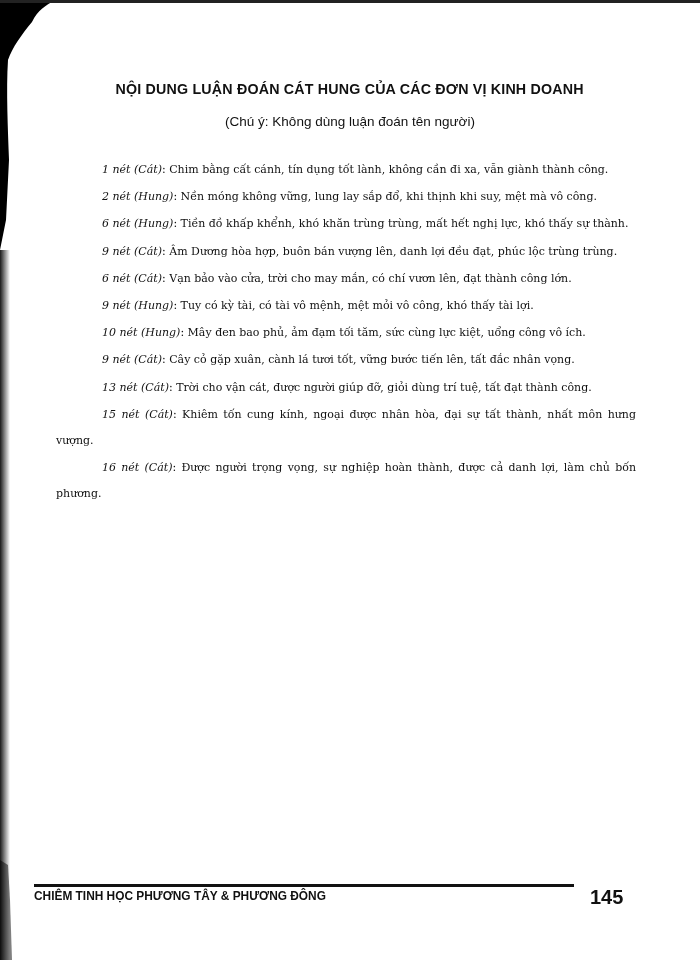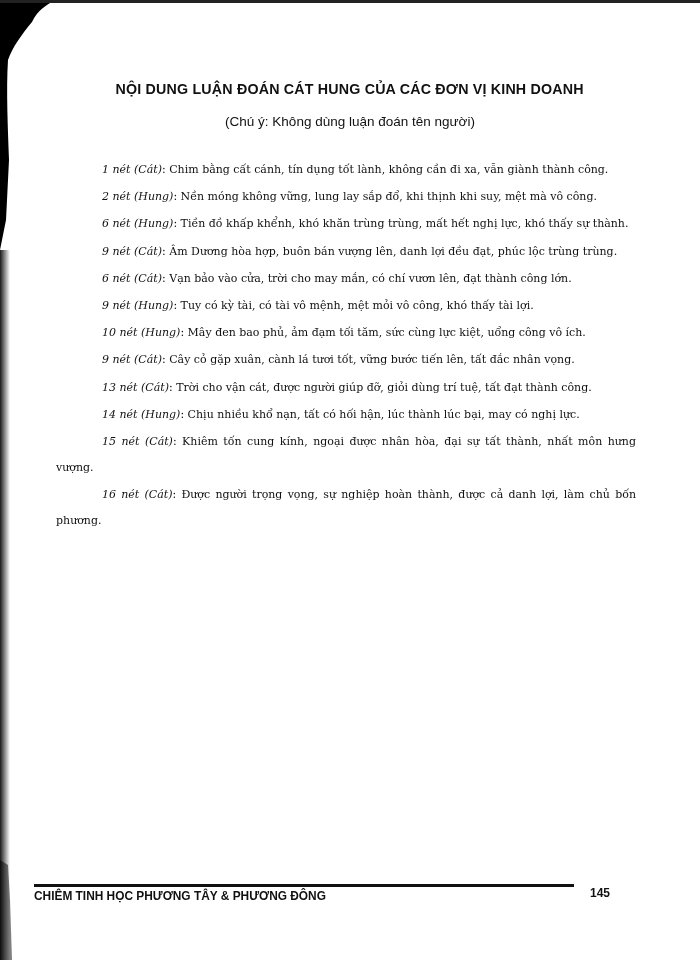--- a/index.html
+++ b/index.html
@@ -80,21 +80,21 @@
       transform: scaleX(0.88);
       transform-origin: 0 0;
       white-space: nowrap;
     }
     .page-number {
       position: absolute;
       left: 590px;
       top: 886px;
       font-family: "Liberation Sans", sans-serif;
       font-weight: bold;
-      font-size: 12px;
+      font-size: 20px;
     }
   </style>
 </head>
 <body>
 
 <svg class="scan-shadow" viewBox="0 0 700 960" width="700" height="960" xmlns="http://www.w3.org/2000/svg">
   <defs>
     <linearGradient id="edgeFade" x1="0" y1="0" x2="1" y2="0">
       <stop offset="0" stop-color="#000" stop-opacity="0.9"></stop>
       <stop offset="0.6" stop-color="#000" stop-opacity="0.35"></stop>
@@ -113,20 +113,19 @@
 <div class="entries">
   <p class="entry"><span class="label">1 nét (Cát)</span><span>: Chim bằng cất cánh, tín dụng tốt lành, không cần đi xa, vẫn giành thành công.</span></p>
   <p class="entry"><span class="label">2 nét (Hung)</span><span>: Nền móng không vững, lung lay sắp đổ, khi thịnh khi suy, mệt mà vô công.</span></p>
   <p class="entry"><span class="label">6 nét (Hung)</span><span>: Tiền đồ khấp khểnh, khó khăn trùng trùng, mất hết nghị lực, khó thấy sự thành.</span></p>
   <p class="entry"><span class="label">9 nét (Cát)</span><span>: Âm Dương hòa hợp, buôn bán vượng lên, danh lợi đều đạt, phúc lộc trùng trùng.</span></p>
   <p class="entry"><span class="label">6 nét (Cát)</span><span>: Vạn bảo vào cửa, trời cho may mắn, có chí vươn lên, đạt thành công lớn.</span></p>
   <p class="entry"><span class="label">9 nét (Hung)</span><span>: Tuy có kỳ tài, có tài vô mệnh, mệt mỏi vô công, khó thấy tài lợi.</span></p>
   <p class="entry"><span class="label">10 nét (Hung)</span><span>: Mây đen bao phủ, ảm đạm tối tăm, sức cùng lực kiệt, uổng công vô ích.</span></p>
   <p class="entry"><span class="label">9 nét (Cát)</span><span>: Cây cỏ gặp xuân, cành lá tươi tốt, vững bước tiến lên, tất đắc nhân vọng.</span></p>
   <p class="entry"><span class="label">13 nét (Cát)</span><span>: Trời cho vận cát, được người giúp đỡ, giỏi dùng trí tuệ, tất đạt thành công.</span></p>
-  <p class="entry"><span class="label">14 nét (Hung)</span><span>: Chịu nhiều khổ nạn, tất có hối hận, lúc thành lúc bại, may có nghị lực.</span></p>
   <p class="entry"><span class="label">15 nét (Cát)</span><span>: Khiêm tốn cung kính, ngoại được nhân hòa, đại sự tất thành, nhất môn hưng vượng.</span></p>
   <p class="entry"><span class="label">16 nét (Cát)</span><span>: Được người trọng vọng, sự nghiệp hoàn thành, được cả danh lợi, làm chủ bốn phương.</span></p>
 </div>
 
 <div class="footer-rule"></div>
 <div class="footer-title">CHIÊM TINH HỌC PHƯƠNG TÂY &amp; PHƯƠNG ĐÔNG</div>
 <div class="page-number">145</div>
 
 </body></html>

